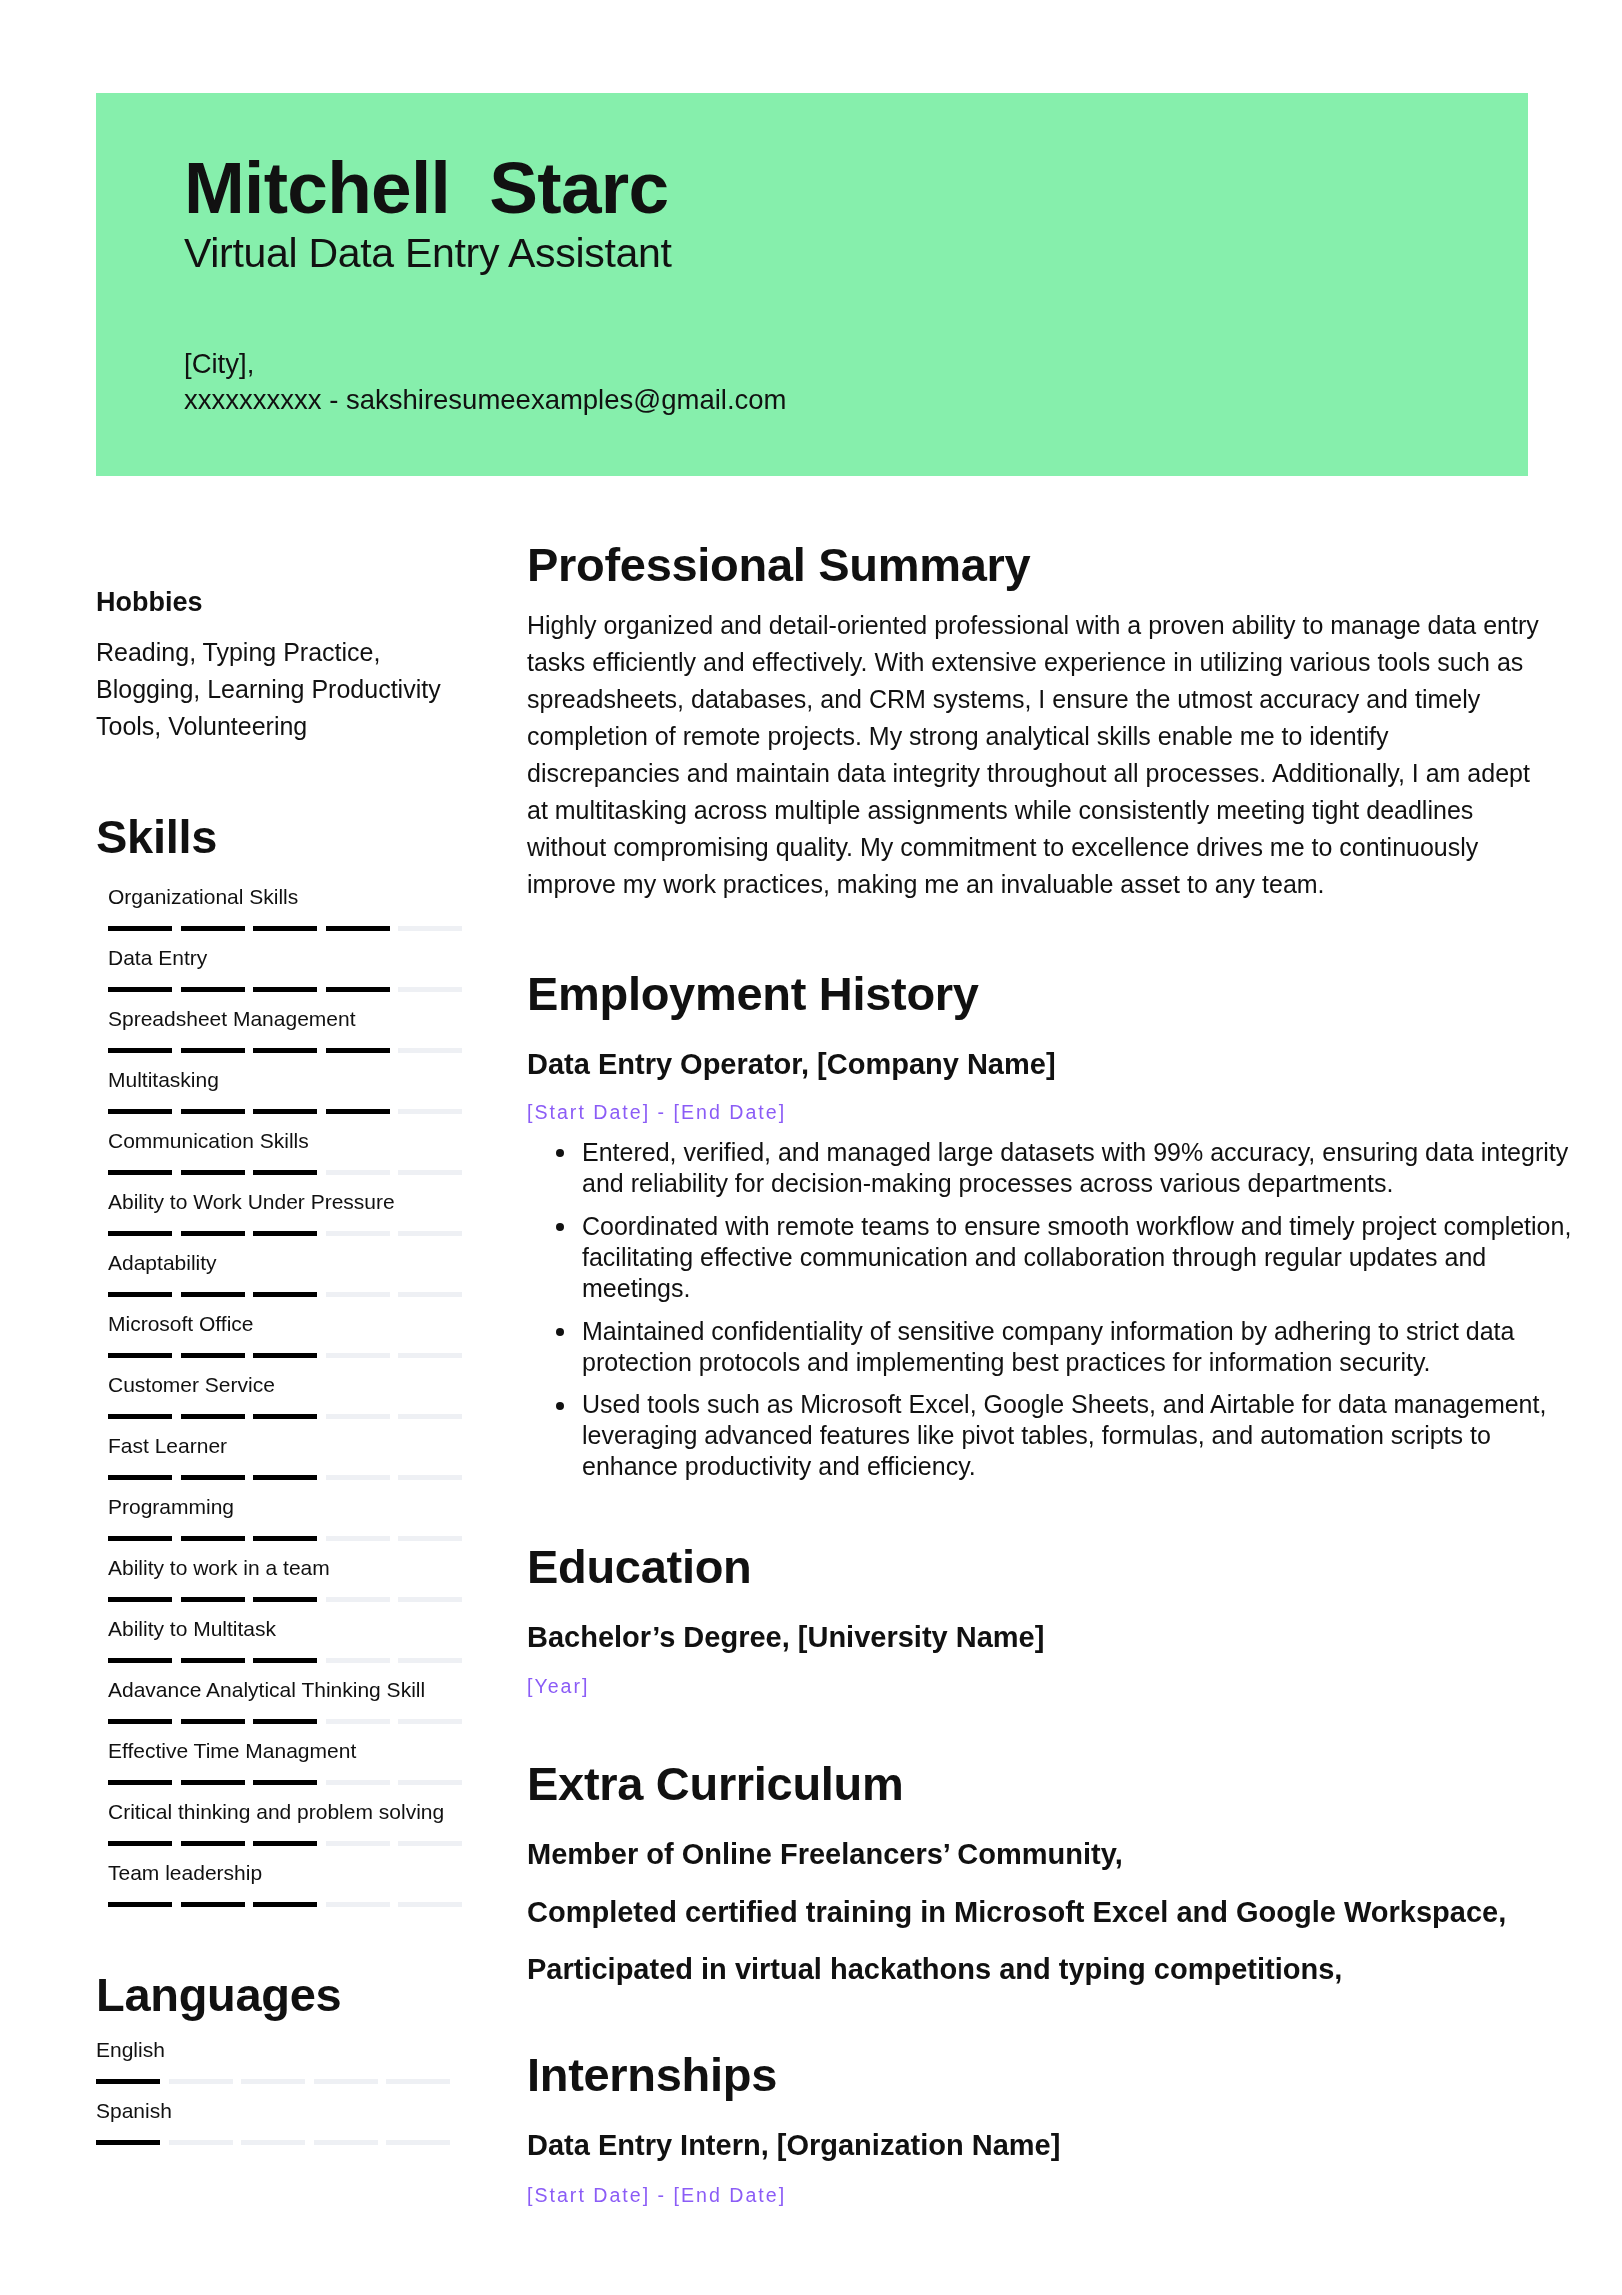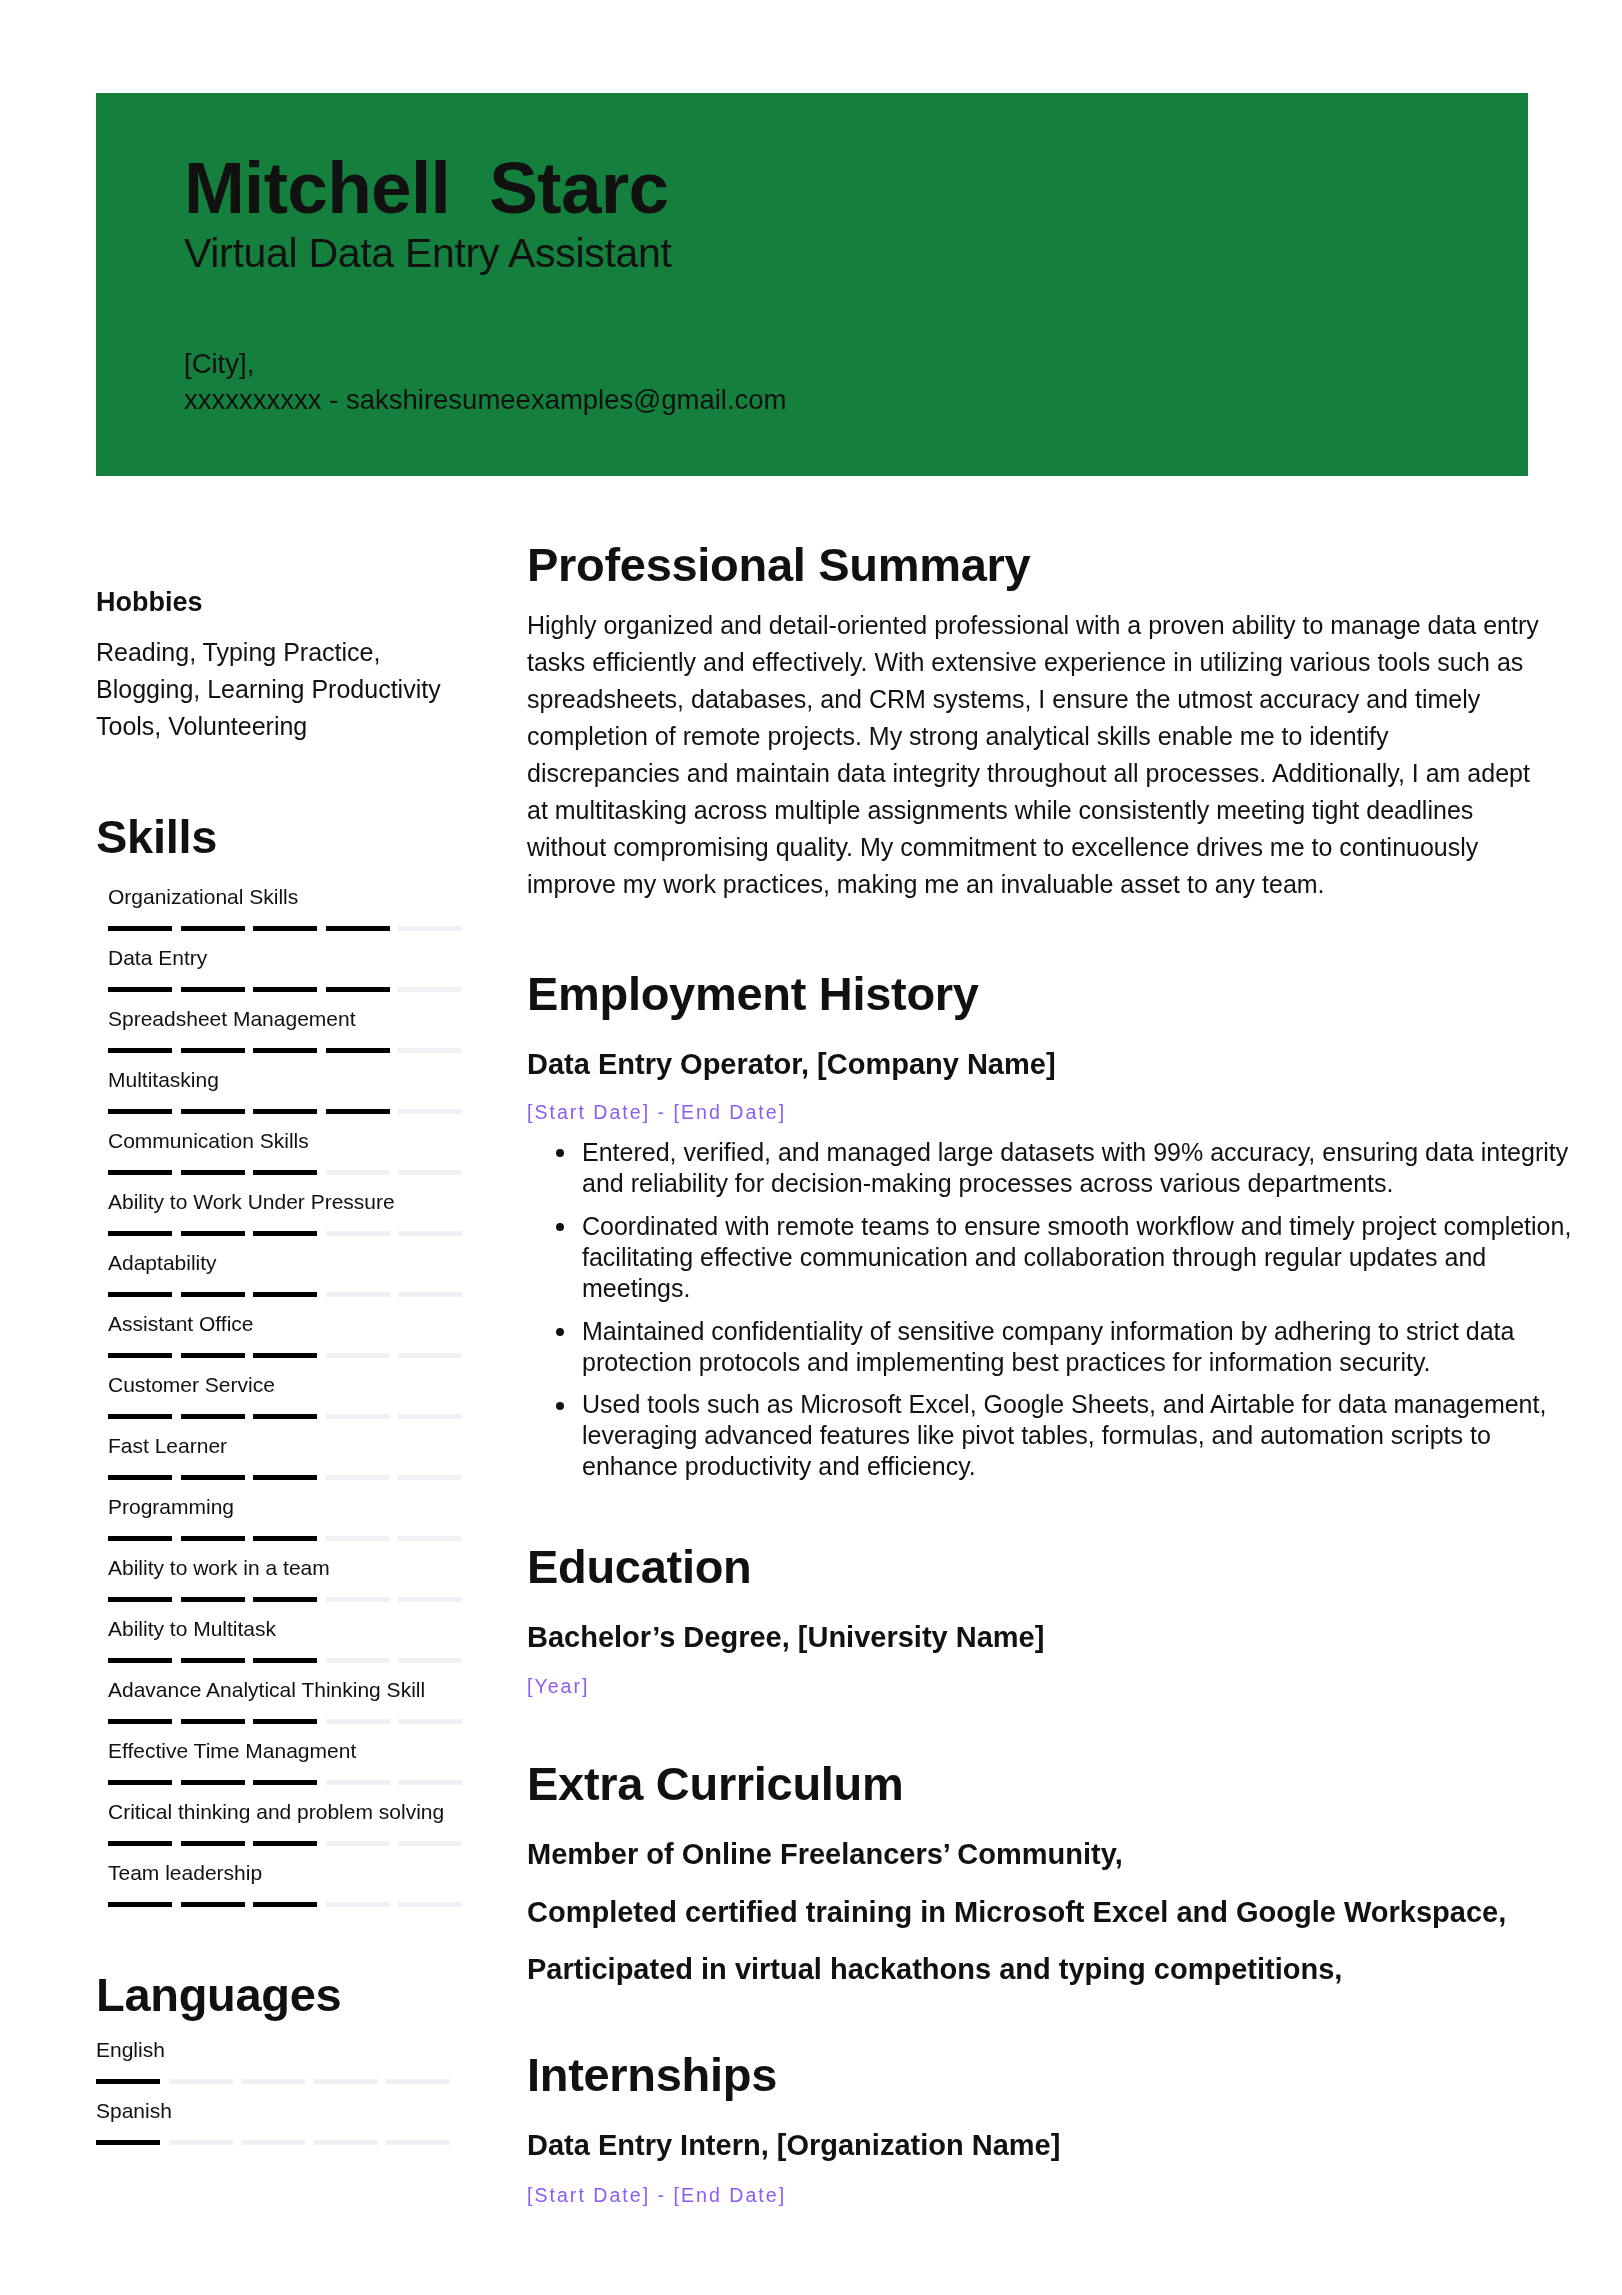--- a/index.html
+++ b/index.html
@@ -1,18 +1,18 @@
 <!DOCTYPE html>
 <html style="font-size:10.5px"><head>
 <meta charset="utf-8">
 <style>
   html, body { margin: 0; padding: 0; background: #ffffff; }
   body { width: 1623px; height: 2295px; position: relative; overflow: hidden;
          font-family: "Liberation Sans", "DejaVu Sans", sans-serif; color: #111111; }
-  .banner { position: absolute; left: 96px; top: 93px; width: 1432px; height: 383px; background: #15803d; }
+  .banner { position: absolute; left: 96px; top: 93px; width: 1432px; height: 383px; background: #86efac; }
   .name { position: absolute; left: 88px; top: 58px; font-size: 73px; font-weight: bold; letter-spacing: -0.7px; white-space: pre; line-height: 1; }
   .jobtitle { position: absolute; left: 88px; top: 140px; font-size: 41px; line-height: 1; letter-spacing: -0.3px; }
   .city { position: absolute; left: 88px; top: 257px; font-size: 27.5px; line-height: 1; }
   .contact { position: absolute; left: 88px; top: 293px; font-size: 27.5px; line-height: 1; }
 
   .left { position: absolute; left: 96px; top: 589px; width: 366px; }
   .hobbies-title { font-size: 27px; font-weight: bold; margin: 0; line-height: 1; }
   .hobbies-text { font-size: 25px; line-height: 37px; margin-top: 18.3px; width: 366px; }
 
   .side-title { font-size: 47px; font-weight: bold; margin: 0; line-height: 1; letter-spacing: -0.3px; }
@@ -119,21 +119,21 @@
         <div class="skill-label">Adaptability</div>
         <div class="bars">
           <span class="bar on"></span>
           <span class="bar on"></span>
           <span class="bar on"></span>
           <span class="bar"></span>
           <span class="bar"></span>
         </div>
       </div>
       <div class="skill">
-        <div class="skill-label">Assistant Office</div>
+        <div class="skill-label">Microsoft Office</div>
         <div class="bars">
           <span class="bar on"></span>
           <span class="bar on"></span>
           <span class="bar on"></span>
           <span class="bar"></span>
           <span class="bar"></span>
         </div>
       </div>
       <div class="skill">
         <div class="skill-label">Customer Service</div>

